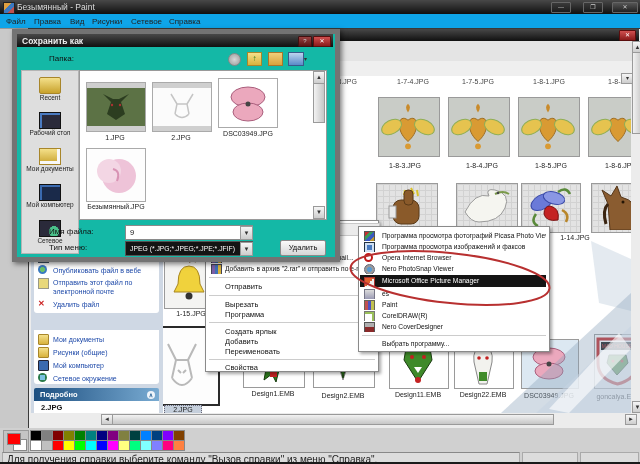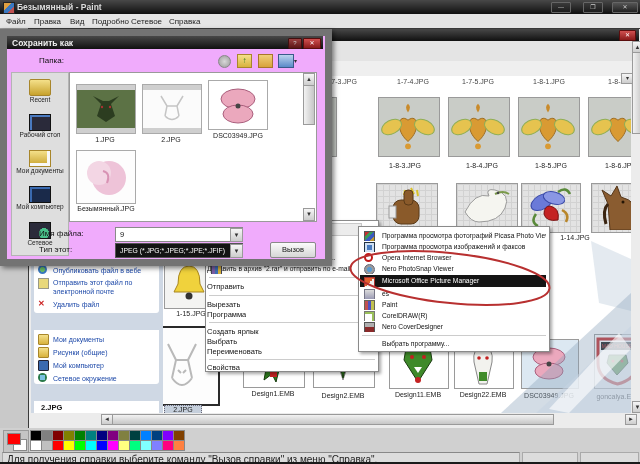--- a/index.html
+++ b/index.html
@@ -5,21 +5,21 @@
   html,body{margin:0;padding:0}
   body{font-family:"Liberation Sans",sans-serif;-webkit-font-smoothing:antialiased}
   #screen{position:relative;width:640px;height:464px;background:#c9c9c9;overflow:hidden;font-family:"Liberation Sans",sans-serif}
   .w{position:absolute}
   .titlebar{background:linear-gradient(#484848,#101010);color:#ddd}
   .tbtn{position:absolute;border:1px solid #666;border-radius:1px;font-size:6px;line-height:8px;text-align:center;color:#ccc;background:linear-gradient(#3a3a3a,#1c1c1c)}
   .redbtn{background:linear-gradient(#d05050,#8a1a1a);border:1px solid #5a0d0d;color:#fff}
   .lbl{position:absolute;font-size:7px;line-height:8px;color:#222;text-align:center;white-space:nowrap}
   .thumb{position:absolute;border:1px solid #9a9a9a;background:#fff;overflow:hidden}
   .gridbg{background-color:#e3e3e3;background-image:linear-gradient(#d2d2d2 1px,transparent 1px),linear-gradient(90deg,#d2d2d2 1px,transparent 1px);background-size:6px 6px}
-  .mitem{position:absolute;left:1px;height:11px;font-size:6.7px;line-height:11px;color:#111;white-space:nowrap;overflow:hidden}
+  .mitem{position:absolute;left:1px;height:11px;font-size:6.7px;line-height:11px;color:#111;padding-left:18px;white-space:nowrap;overflow:hidden}
   .msep{position:absolute;left:3px;height:1px;background:#ccc}
   .micon{position:absolute;left:4px;width:9px;height:9px}
   .tlink{position:absolute;font-size:7px;line-height:9px;color:#1c48a8;white-space:nowrap}
   .ticon{position:absolute;width:9px;height:9px}
   .hdr{position:absolute;background:linear-gradient(90deg,#1d4f80,#79abd2);color:#fff;font-size:7.5px;font-weight:bold;line-height:13px;padding-left:6px;border-radius:2px 2px 0 0}
   .chev{position:absolute;right:4px;top:3px;width:8px;height:8px;background:#eef4fa;border-radius:50%;color:#2a6496;font-size:6px;line-height:8px;text-align:center}
   .box{position:absolute;background:#fff;border-radius:0 0 3px 3px}
   .btn3d{position:absolute;background:linear-gradient(#fbfbfb,#d6d6d6);border:1px solid #8a8a8a;border-radius:2px;font-size:7.5px;text-align:center;color:#111}
   .arrowbox{position:absolute;background:linear-gradient(#f6f6f6,#cdcdcd);border:1px solid #9a9a9a;font-size:6px;text-align:center;color:#333}
   .combo{position:absolute;background:#fff;border:1px solid #8a8a8a;font-size:7.5px;color:#111}
@@ -27,30 +27,30 @@
   .mtext{font-size:7.5px}
   svg{display:block}
 </style>
 </head>
 <body>
 
 <div id="screen">
 
   <div class="w titlebar" style="left:0;top:0;width:640px;height:14px">
     <div class="w" style="left:3px;top:2px;width:10px;height:10px;background:linear-gradient(135deg,#e0a040 40%,#3b78c0 40% 70%,#c05050 70%);border:1px solid #222"></div>
-    <span class="w" style="left:17px;top:2px;font-size:8.5px;font-weight:bold">Безымянный - Paint</span>
+    <span class="w" style="left:17px;top:2px;font-size:8.5px;font-weight:normal">Безымянный - Paint</span>
     <div class="tbtn" style="left:551px;top:2px;width:18px;height:9px"><span>—</span></div>
     <div class="tbtn" style="left:583px;top:2px;width:18px;height:9px"><span>❐</span></div>
     <div class="tbtn" style="left:612px;top:2px;width:24px;height:9px;background:linear-gradient(#555,#222)"><span>✕</span></div>
   </div>
-  <div class="w" style="left:0;top:14px;width:640px;height:14px;background:#e5e5e5;border-bottom:1px solid #9a9a9a">
+  <div class="w" style="left:0;top:14px;width:640px;height:14px;background:#0ea5e9;border-bottom:1px solid #9a9a9a">
     <span class="w" style="left:6px;top:3px;font-size:8px;color:#222">Файл</span>
     <span class="w" style="left:34px;top:3px;font-size:8px;color:#222">Правка</span>
     <span class="w" style="left:70px;top:3px;font-size:8px;color:#222">Вид</span>
-    <span class="w" style="left:92px;top:3px;font-size:8px;color:#222">Подробно</span>
+    <span class="w" style="left:92px;top:3px;font-size:8px;color:#222">Рисунки</span>
     <span class="w" style="left:131px;top:3px;font-size:8px;color:#222">Сетевое</span>
     <span class="w" style="left:169px;top:3px;font-size:8px;color:#222">Справка</span>
   </div>
 
   <div class="w" style="left:28px;top:28px;width:612px;height:400px;background:#ececec;border:1px solid #3a3a3a">
     <div class="w titlebar" style="left:0;top:0;width:610px;height:12px">
       <div class="tbtn redbtn" style="left:590px;top:1px;width:15px;height:9px">✕</div>
     </div>
     <div class="w" style="left:0;top:12px;width:610px;height:20px;background:#e4e4e4;border-bottom:1px solid #c4c4c4"></div>
     <div class="w" style="left:0;top:32px;width:610px;height:15px;background:#efefef;border-bottom:1px solid #bbb"></div>
@@ -241,20 +241,21 @@
       <div class="box" style="left:3px;top:254px;width:125px;height:54px">
         <div class="ticon" style="left:4px;top:4px;background:linear-gradient(#f4e08a,#d8b23c);border:1px solid #a8862a;border-radius:1px"></div>
         <span class="tlink" style="left:19px;top:5px">Мои документы</span>
         <div class="ticon" style="left:4px;top:17px;background:linear-gradient(#f4e08a,#d8b23c);border:1px solid #a8862a;border-radius:1px"></div>
         <span class="tlink" style="left:19px;top:18px">Рисунки (общие)</span>
         <div class="ticon" style="left:4px;top:30px;background:#3a6ab0;border:1px solid #223;border-radius:1px"></div>
         <span class="tlink" style="left:19px;top:31px">Мой компьютер</span>
         <div class="ticon" style="left:4px;top:43px;background:radial-gradient(circle,#7ac0e0 45%,#2a7a4a 46%);border-radius:50%"></div>
         <span class="tlink" style="left:19px;top:44px">Сетевое окружение</span>
       </div>
+      <div class="hdr" style="left:3px;top:312px;width:119px;height:13px"><span>Подробно</span><span class="chev">∧</span></div>
       <div class="box" style="left:3px;top:325px;width:125px;height:12px;border-radius:0">
         <span class="w" style="left:7px;top:2px;font-size:7.5px;font-weight:bold;color:#111">2.JPG</span>
       </div>
     </div>
 
     <div class="arrowbox" style="left:592px;top:44px;width:11px;height:9px;line-height:9px">▾</div>
 
     <div class="w scroll" style="left:603px;top:12px;width:11px;height:372px">
       <div class="arrowbox" style="left:0;top:0;width:9px;height:10px;line-height:10px">▲</div>
       <div class="w" style="left:0;top:11px;width:9px;height:80px;background:linear-gradient(90deg,#f2f2f2,#c6c6c6);border:1px solid #9a9a9a"></div>
@@ -272,21 +273,21 @@
     <div class="mitem" style="top:2px;width:153px;background:#ececec;border:1px solid #c8c8c8;height:11px"><span>Открыть с помощью</span><span class="w" style="left:156px;top:0;font-size:6px">▶</span></div>
     <div class="mitem" style="top:31px"><div class="micon" style="top:1px;background:linear-gradient(90deg,#7b5ea7 33%,#3f6fb5 33% 66%,#d8b23c 66%);border:1px solid #445"></div><span>Добавить в архив и отправить по e-mail...</span></div>
     <div class="mitem" style="top:42px"><div class="micon" style="top:1px;background:linear-gradient(90deg,#7b5ea7 33%,#3f6fb5 33% 66%,#d8b23c 66%);border:1px solid #445"></div><span>Добавить в архив "2.rar" и отправить по e-mail</span></div>
     <div class="msep" style="top:56px;width:166px"></div>
     <div class="mitem mtext" style="top:60px"><span>Отправить</span></div>
     <div class="msep" style="top:74px;width:166px"></div>
     <div class="mitem mtext" style="top:78px"><span>Вырезать</span></div>
     <div class="mitem mtext" style="top:88px"><span>Программа</span></div>
     <div class="msep" style="top:101px;width:166px"></div>
     <div class="mitem mtext" style="top:105px"><span>Создать ярлык</span></div>
-    <div class="mitem mtext" style="top:115px"><span>Выбрать</span></div>
+    <div class="mitem mtext" style="top:115px"><span>Добавить</span></div>
     <div class="mitem mtext" style="top:125px"><span>Переименовать</span></div>
     <div class="msep" style="top:138px;width:166px"></div>
     <div class="mitem mtext" style="top:141px"><span>Свойства</span></div>
   </div>
 
   <div class="menu-panel" style="left:358px;top:226px;width:190px;height:124px;z-index:40">
     <div class="mitem" style="top:3px;padding-left:22px;width:164px"><div class="micon" style="top:1px;background:linear-gradient(135deg,#c03030 25%,#3a9a5a 25% 50%,#3a5ac0 50% 75%,#c09a30 75%);border:1px solid #555"></div><span>Программа просмотра фотографий Picasa Photo Viewer</span></div>
     <div class="mitem" style="top:14px;padding-left:22px;width:164px"><div class="micon" style="top:1px;background:#4a7cc0;border:1px solid #234;box-shadow:inset 0 0 0 2px #cfe0f4"></div><span>Программа просмотра изображений и факсов</span></div>
     <div class="mitem" style="top:25px;padding-left:22px;width:164px"><div class="micon" style="top:1px;border:2px solid #c01818;border-radius:50%;width:5px;height:5px;background:#fff"></div><span>Opera Internet Browser</span></div>
     <div class="mitem" style="top:36px;padding-left:22px;width:164px"><div class="micon" style="top:1px;background:radial-gradient(circle,#5a9ad0 40%,#9a9a9a 41%);border-radius:50%;border:1px solid #667"></div><span>Nero PhotoSnap Viewer</span></div>
@@ -296,21 +297,21 @@
     <div class="mitem" style="top:83px;padding-left:22px;width:164px"><div class="micon" style="top:1px;background:#fff;border:1px solid #777;box-shadow:inset -2px 2px 0 #9ac05a"></div><span>CorelDRAW(R)</span></div>
     <div class="mitem" style="top:94px;padding-left:22px;width:164px"><div class="micon" style="top:1px;background:linear-gradient(#b0b0b0 50%,#8a2a2a 50%);border:1px solid #555"></div><span>Nero CoverDesigner</span></div>
     <div class="msep" style="top:108px;width:184px"></div>
     <div class="mitem" style="top:111px;padding-left:22px;width:164px"><span>Выбрать программу...</span></div>
   </div>
 
   <svg class="w" style="left:345px;top:245px;z-index:50;pointer-events:none" width="212" height="70" viewBox="0 0 212 70">
     <ellipse cx="105" cy="33" rx="100" ry="25" fill="none" stroke="#b83030" stroke-width="2" transform="rotate(6 105 33)"></ellipse>
   </svg>
 
-  <div class="w" style="left:0;top:29px;width:318px;height:223px;background:#f0abfc;border:7px solid #737373;box-shadow:2px 2px 5px rgba(0,0,0,.5);z-index:30">
+  <div class="w" style="left:12px;top:29px;width:318px;height:223px;background:#14b8a6;border:5px solid #737373;box-shadow:2px 2px 5px rgba(0,0,0,.5);z-index:30">
     <div class="w titlebar" style="left:0;top:0;width:316px;height:13px">
       <span class="w" style="left:5px;top:2px;font-size:8.5px;font-weight:bold;color:#eee">Сохранить как</span>
       <div class="tbtn" style="left:281px;top:2px;width:12px;height:9px;background:linear-gradient(#9a4040,#5a1515);border-color:#401010"><span>?</span></div>
       <div class="tbtn redbtn" style="left:296px;top:2px;width:16px;height:9px"><span>✕</span></div>
     </div>
 
     <span class="w" style="left:32px;top:20px;font-size:8px;color:#111">Папка:</span>
     <div class="w" style="left:211px;top:19px;width:11px;height:11px;border-radius:50%;background:radial-gradient(circle,#d8d8d8,#9a9a9a);border:1px solid #888"></div>
     <div class="w" style="left:230px;top:18px;width:13px;height:12px;background:linear-gradient(#f4e08a,#d8b23c);border:1px solid #a8862a;color:#2a7a1a;font-size:8px;line-height:11px;text-align:center;font-weight:bold">↑</div>
     <div class="w" style="left:251px;top:18px;width:13px;height:12px;background:linear-gradient(#f0cf7a,#d8a23c);border:1px solid #a8762a"></div>
@@ -374,26 +375,26 @@
         <div class="w" style="left:0;top:12px;width:10px;height:38px;background:linear-gradient(90deg,#f2f2f2,#c6c6c6);border:1px solid #9a9a9a"></div>
         <div class="arrowbox" style="left:0;top:135px;width:10px;height:11px;line-height:11px">▼</div>
       </div>
     </div>
 
     <span class="w" style="left:32px;top:193px;font-size:8px;color:#111">Имя файла:</span>
     <div class="combo" style="left:108px;top:191px;width:126px;height:13px">
       <span class="w" style="left:4px;top:2px">9</span>
       <div class="arrowbox" style="left:114px;top:0;width:11px;height:12px;line-height:12px">▼</div>
     </div>
-    <span class="w" style="left:32px;top:209px;font-size:8px;color:#111">Тип этот:</span>
+    <span class="w" style="left:32px;top:209px;font-size:8px;color:#111">Тип меню:</span>
     <div class="combo" style="left:108px;top:207px;width:126px;height:13px;background:#141414;border-color:#555">
       <span class="w" style="left:4px;top:3px;font-size:6.8px;color:#fff">JPEG (*.JPG;*.JPEG;*.JPE;*.JFIF)</span>
       <div class="arrowbox" style="left:114px;top:0;width:11px;height:12px;line-height:12px">▼</div>
     </div>
-    <div class="btn3d" style="left:263px;top:206px;width:44px;height:14px;line-height:14px"><span>Вызов</span></div>
+    <div class="btn3d" style="left:263px;top:206px;width:44px;height:14px;line-height:14px"><span>Удалить</span></div>
   </div>
 
   <div class="w" style="left:0;top:428px;width:640px;height:36px;background:#d0d0d0"></div>
   <div class="w" style="left:3px;top:430px;width:24px;height:21px;background:#c4c4c4;border:1px solid #9a9a9a">
     <div class="w" style="left: 9px; top: 8px; width: 12px; height: 10px; border: 1px solid rgb(136, 136, 136); background-color: rgb(255, 255, 255);"></div>
     <div class="w" style="left: 3px; top: 2px; width: 12px; height: 10px; border: 1px solid rgb(136, 136, 136); background-color: rgb(255, 0, 0);"></div>
   </div>
   <div class="w" style="left:30px;top:430px;width:156px;height:21px">
     <div class="w" style="left: 0px; top: 0px; width: 10px; height: 9px; border: 1px solid rgb(136, 136, 136); background-color: rgb(0, 0, 0);"></div>
     <div class="w" style="left: 11px; top: 0px; width: 10px; height: 9px; border: 1px solid rgb(136, 136, 136); background-color: rgb(128, 128, 128);"></div>

